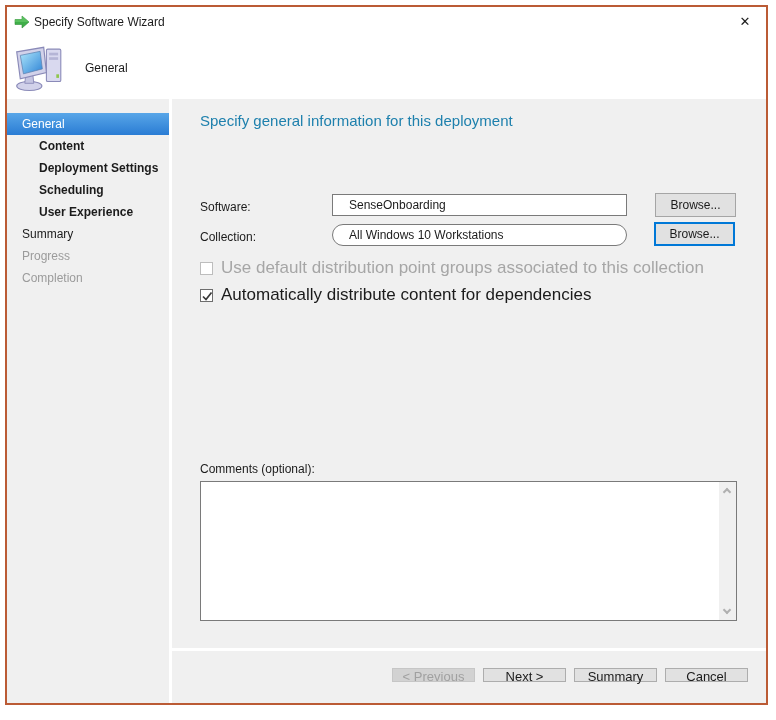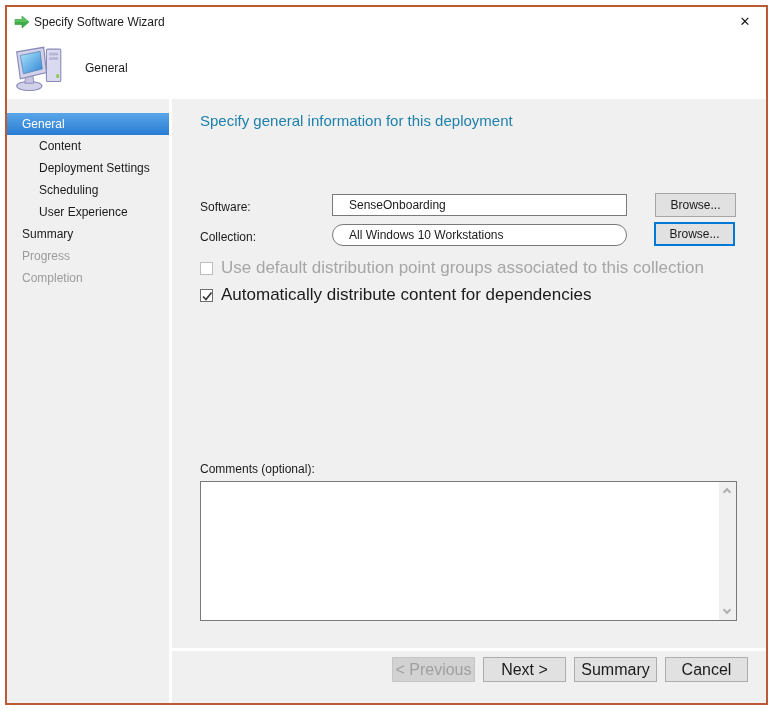--- a/index.html
+++ b/index.html
@@ -25,21 +25,21 @@
   .sidebar { width:162px; background:#f0f0f0; padding-top:14px; flex:none; }
   .vsep { width:3px; background:#ffffff; flex:none; }
   .right-col { flex:1; display:flex; flex-direction:column; }
   .content { position:relative; height:549px; background:#f0f0f0; }
   .hsep { height:3px; background:#ffffff; }
   .btnbar { position:relative; flex:1; background:#f0f0f0; }
 
   
   .nav-item { height:22px; line-height:22px; font-size:12px; padding-left:15px;
     color:#1b1b1b; cursor:default; white-space:nowrap; }
-  .nav-item.indent { padding-left:32px; }
+  .nav-item.indent { padding-left:32px;font-weight:bold; }
   .nav-item.selected { color:#ffffff;
     background:linear-gradient(to bottom,#58a6e8,#2a7cd4); }
   .nav-item.disabled { color:#9b9b9b; }
 
   
   .heading { position:absolute; left:28px; top:13px; font-size:15px; color:#1e80ad; }
   .fld-label { position:absolute; font-size:12px; color:#1b1b1b; }
   .txt-input { position:absolute; width:295px; height:22px; border:1px solid #7a7a7a;
     background:#ffffff; font-family:"Liberation Sans", sans-serif; font-size:12px;
     padding:0 16px; color:#1b1b1b; }
@@ -64,23 +64,23 @@
   .scrollbar { position:absolute; right:0; top:0; width:17px; height:100%;
     background:#f0f0f0; }
   .sb-arrow { position:absolute; left:0; width:17px; height:17px; }
   .sb-arrow.up { top:0; } .sb-arrow.down { bottom:0; }
   .chev { position:absolute; left:5px; width:6px; height:6px;
     border-right:2px solid #b0b0b0; border-bottom:2px solid #b0b0b0; }
   .chev.up { top:7px; transform:rotate(-135deg); }
   .chev.down { top:4px; transform:rotate(45deg); }
 
   
-  .wiz-btn { position:absolute; top:6px; width:83px; height:25px; background:#e1e1e1;
+  .wiz-btn { position:absolute; top:17px; width:83px; height:14px; background:#e1e1e1;
     border:1px solid #adadad; font-family:"Liberation Sans", sans-serif;
-    font-size:16px; color:#1b1b1b; }
+    font-size:13px; color:#1b1b1b; }
   .wiz-btn:disabled { background:#d2d2d2; border-color:#c6c6c6; color:#a0a0a0; }
   .btn-previous { left:220px; } .btn-next { left:311px; }
   .btn-summary { left:402px; } .btn-cancel { left:493px; }
 </style>
 </head>
 <body>
 
 <div class="window">
 
   <div class="titlebar">

